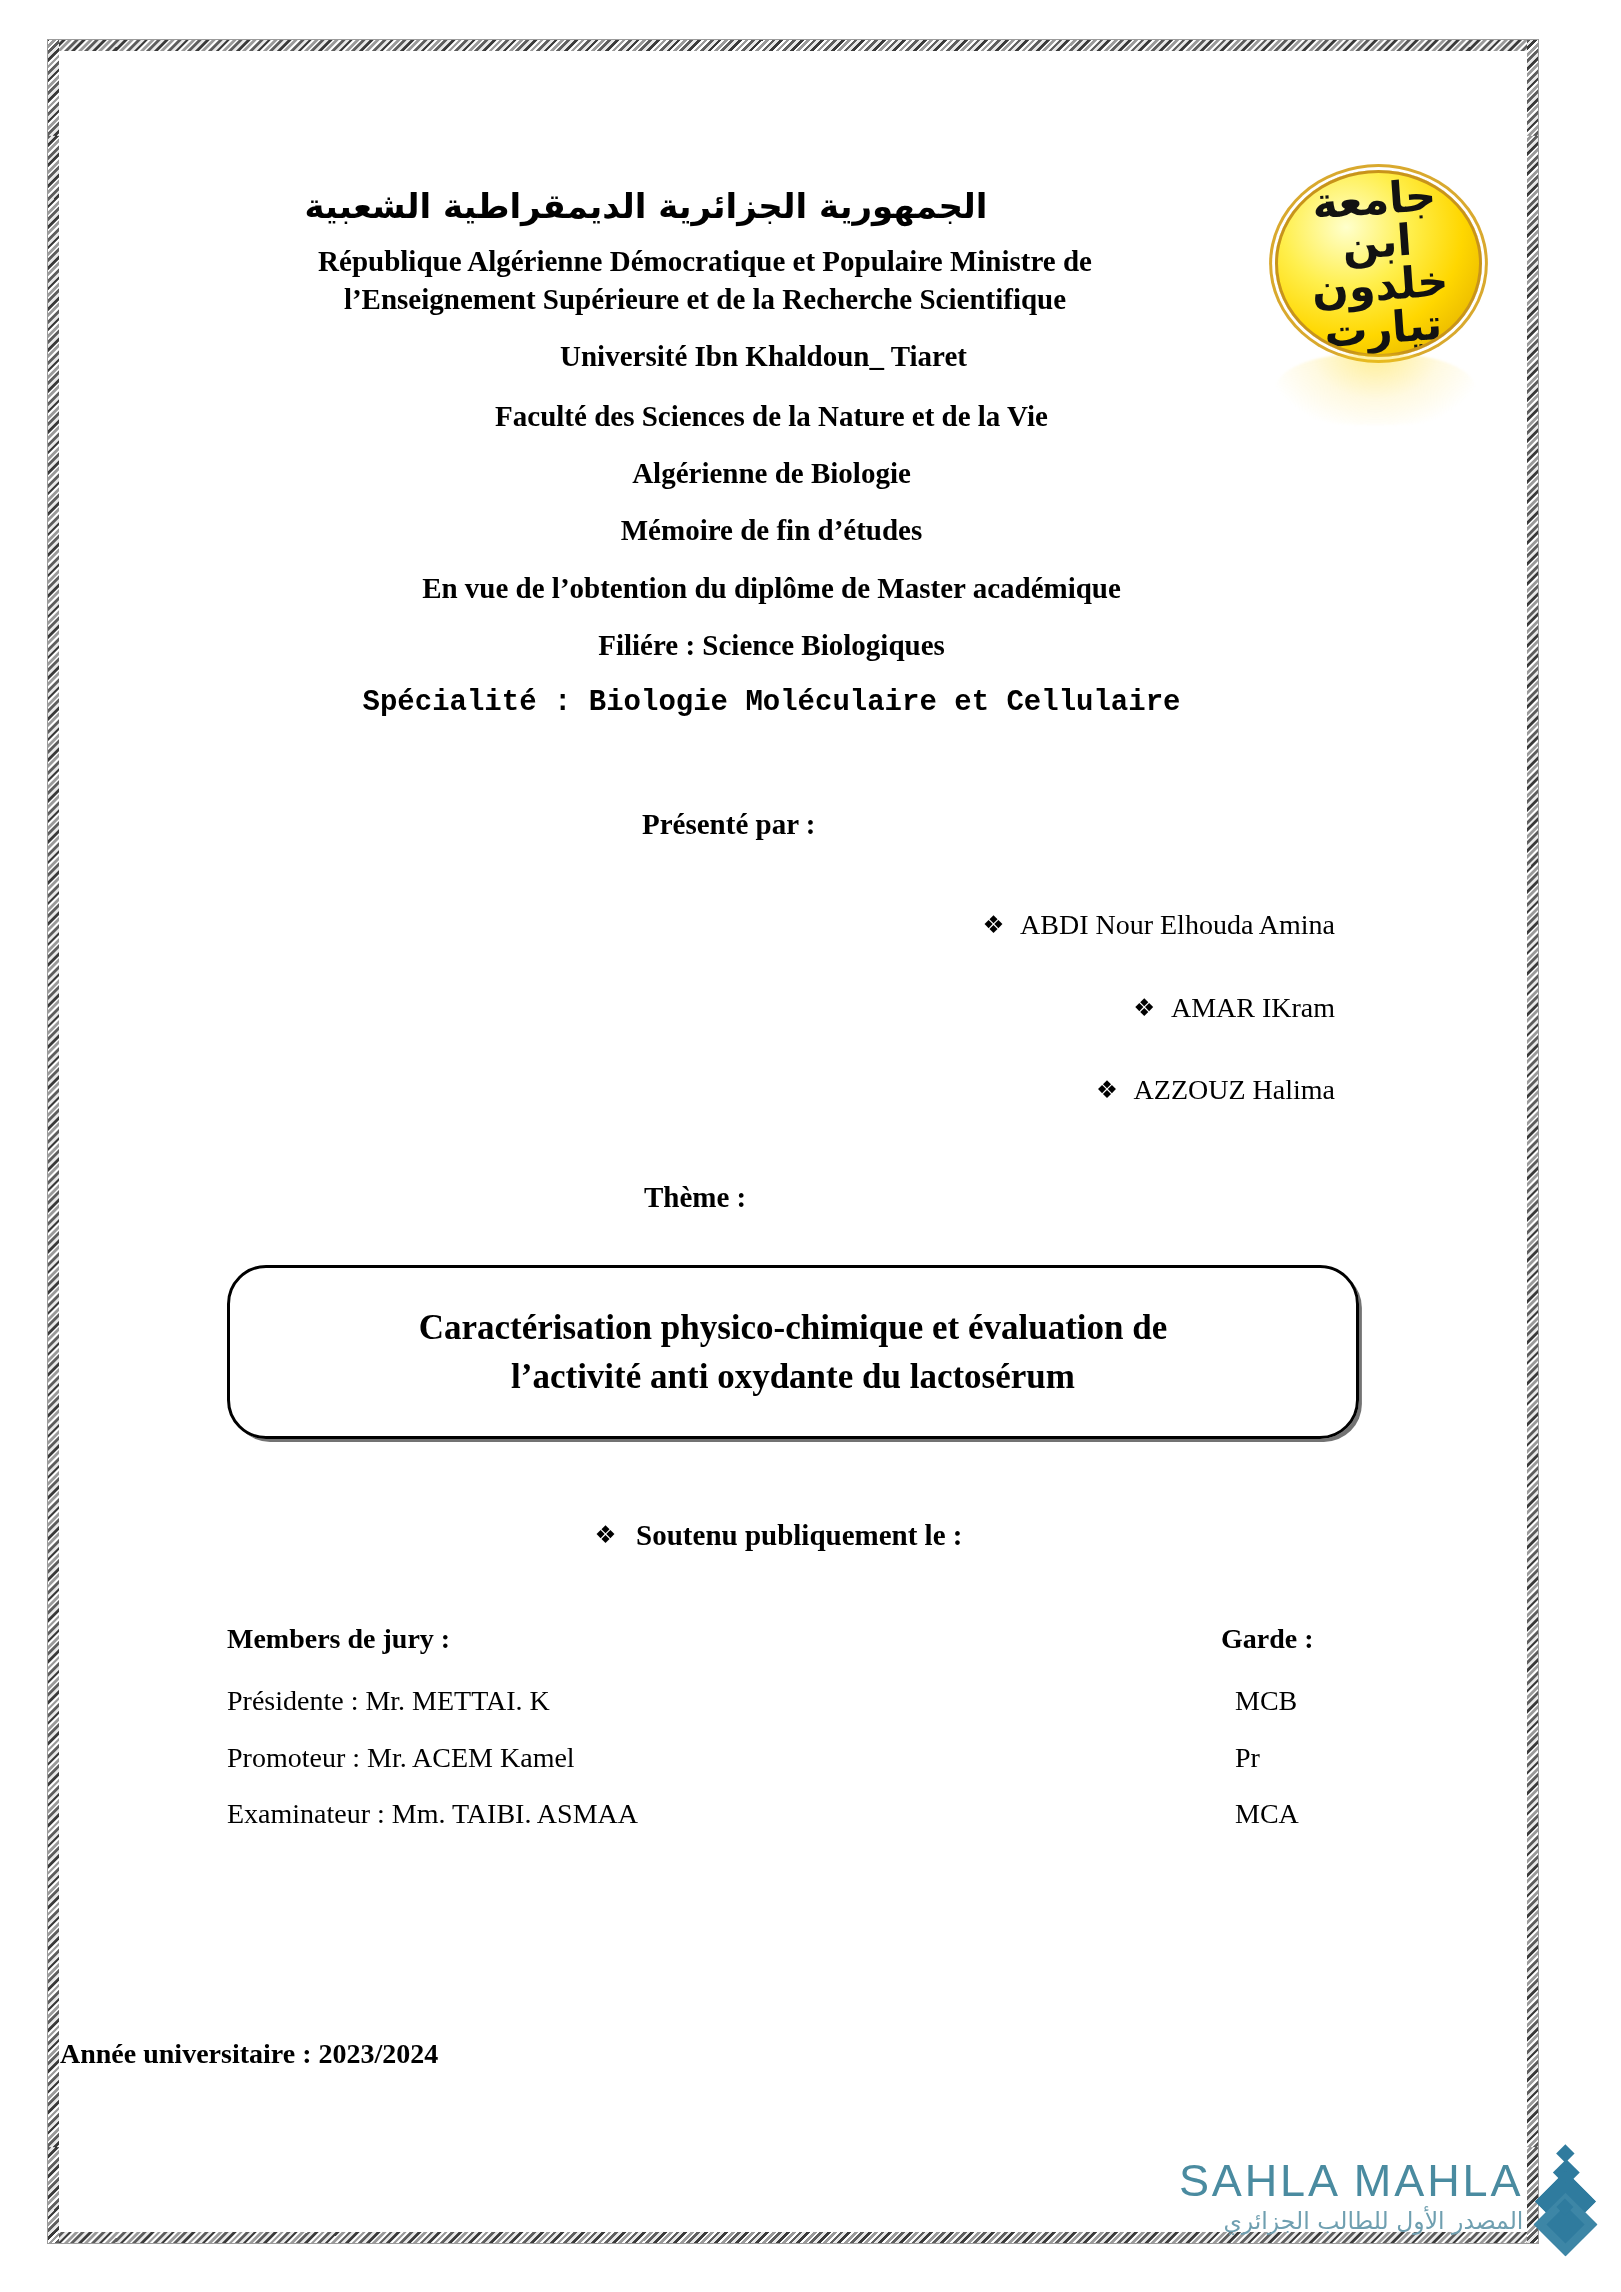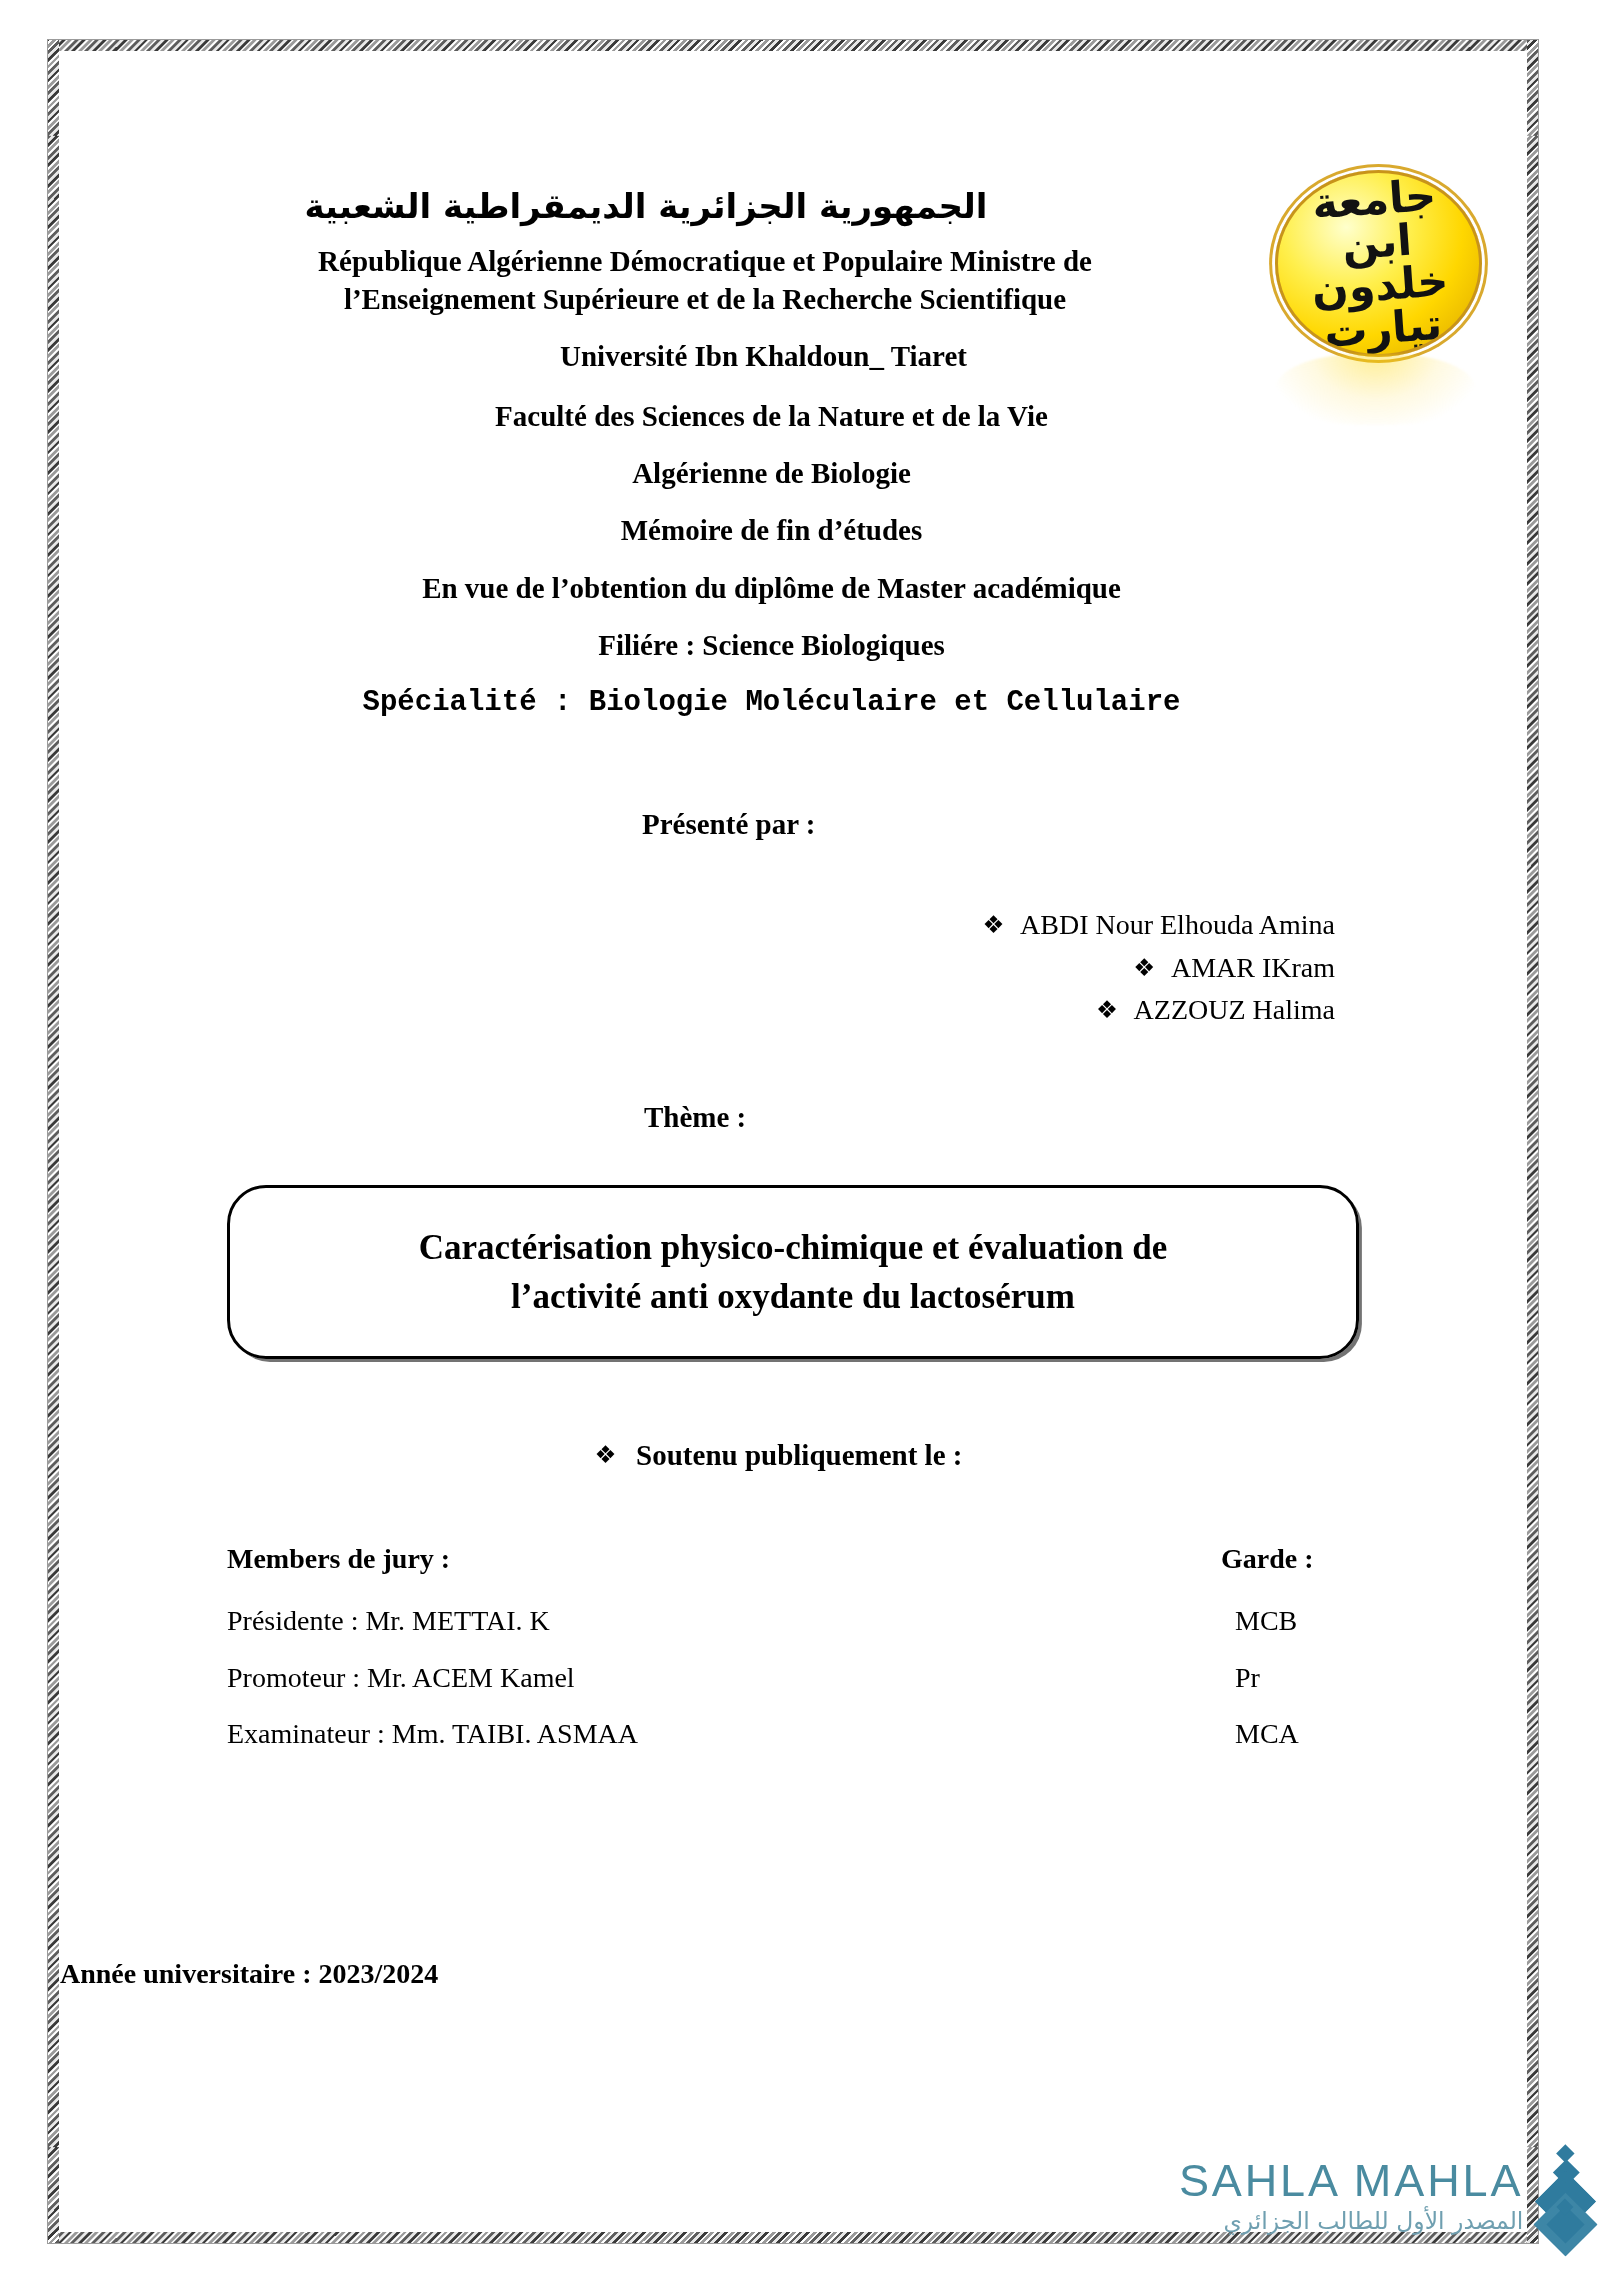--- a/index.html
+++ b/index.html
@@ -154,20 +154,21 @@
     font-size: 28px;
     font-weight: normal;
     font-family: "Liberation Serif", serif;
   }
   .name-row {
     display: block;
     text-align: right;
     padding-right: 191px;
     line-height: 1.53;
     white-space: nowrap;
+    margin-top: 40px;
   }
   .name-row .bullet {
     font-family: "DejaVu Sans", sans-serif;
     font-size: 24.5px;
     margin-right: 15.7px;
     display: inline-block;
     vertical-align: 1px;
   }
 
   

